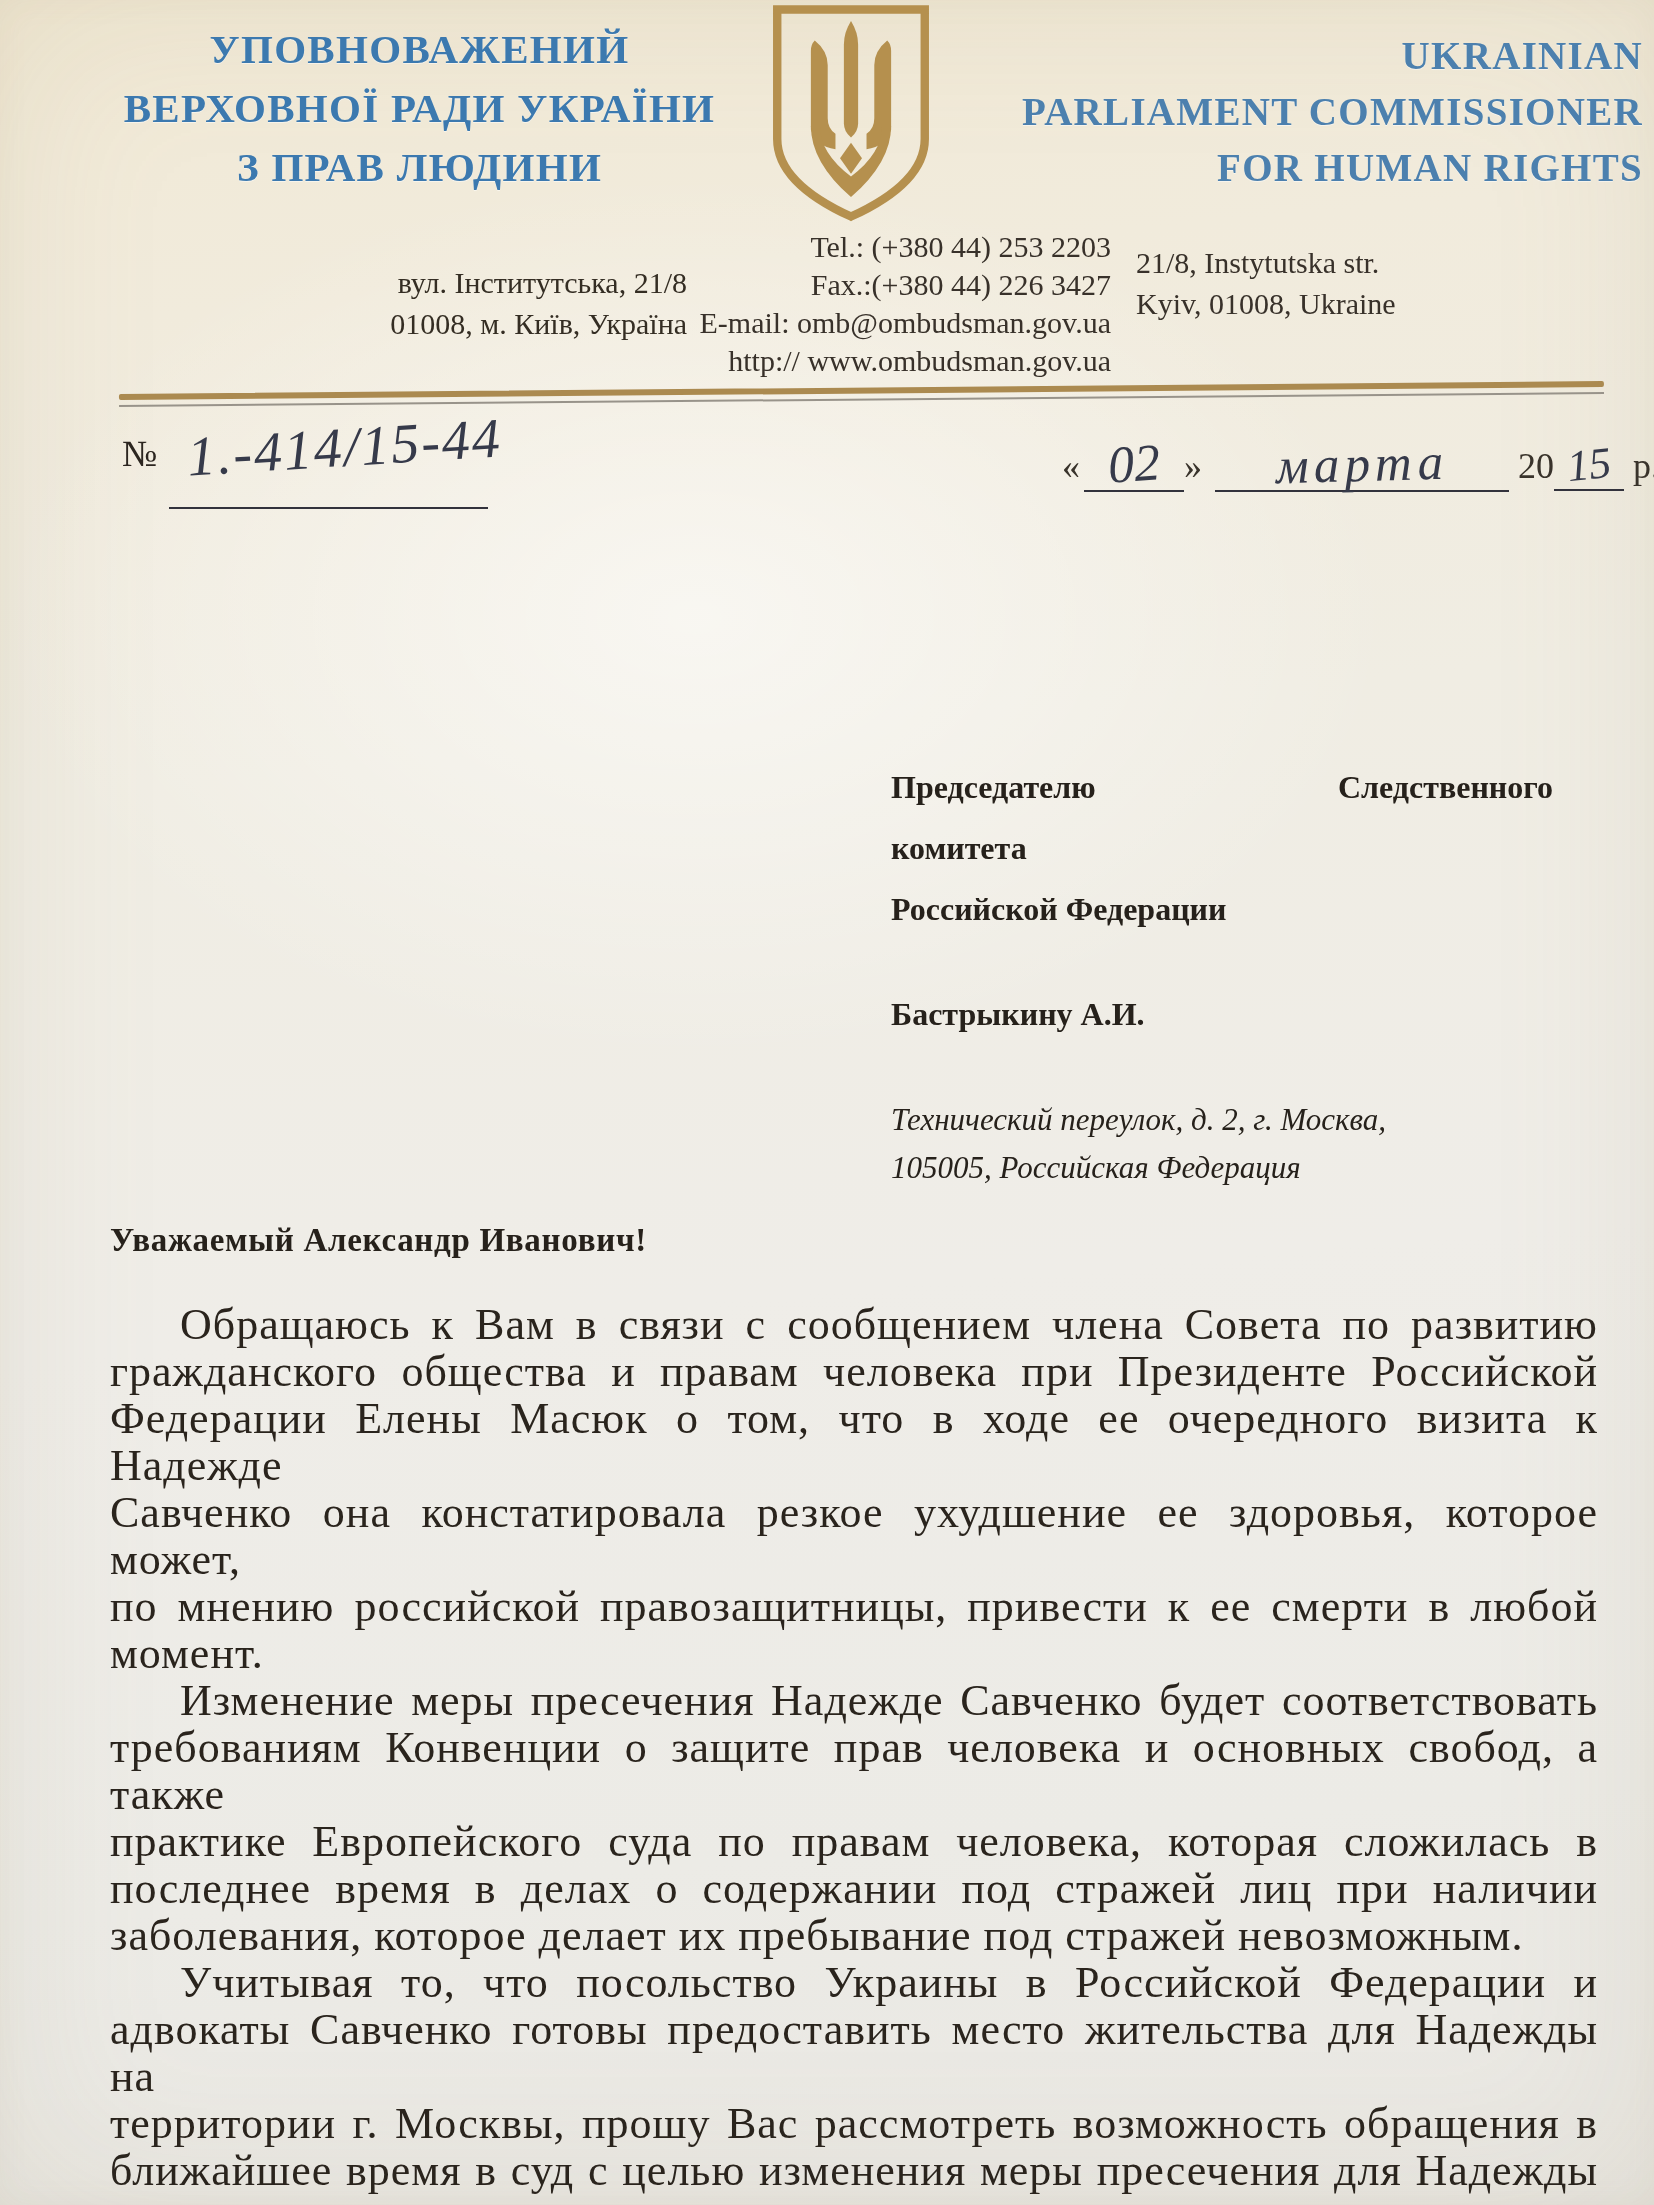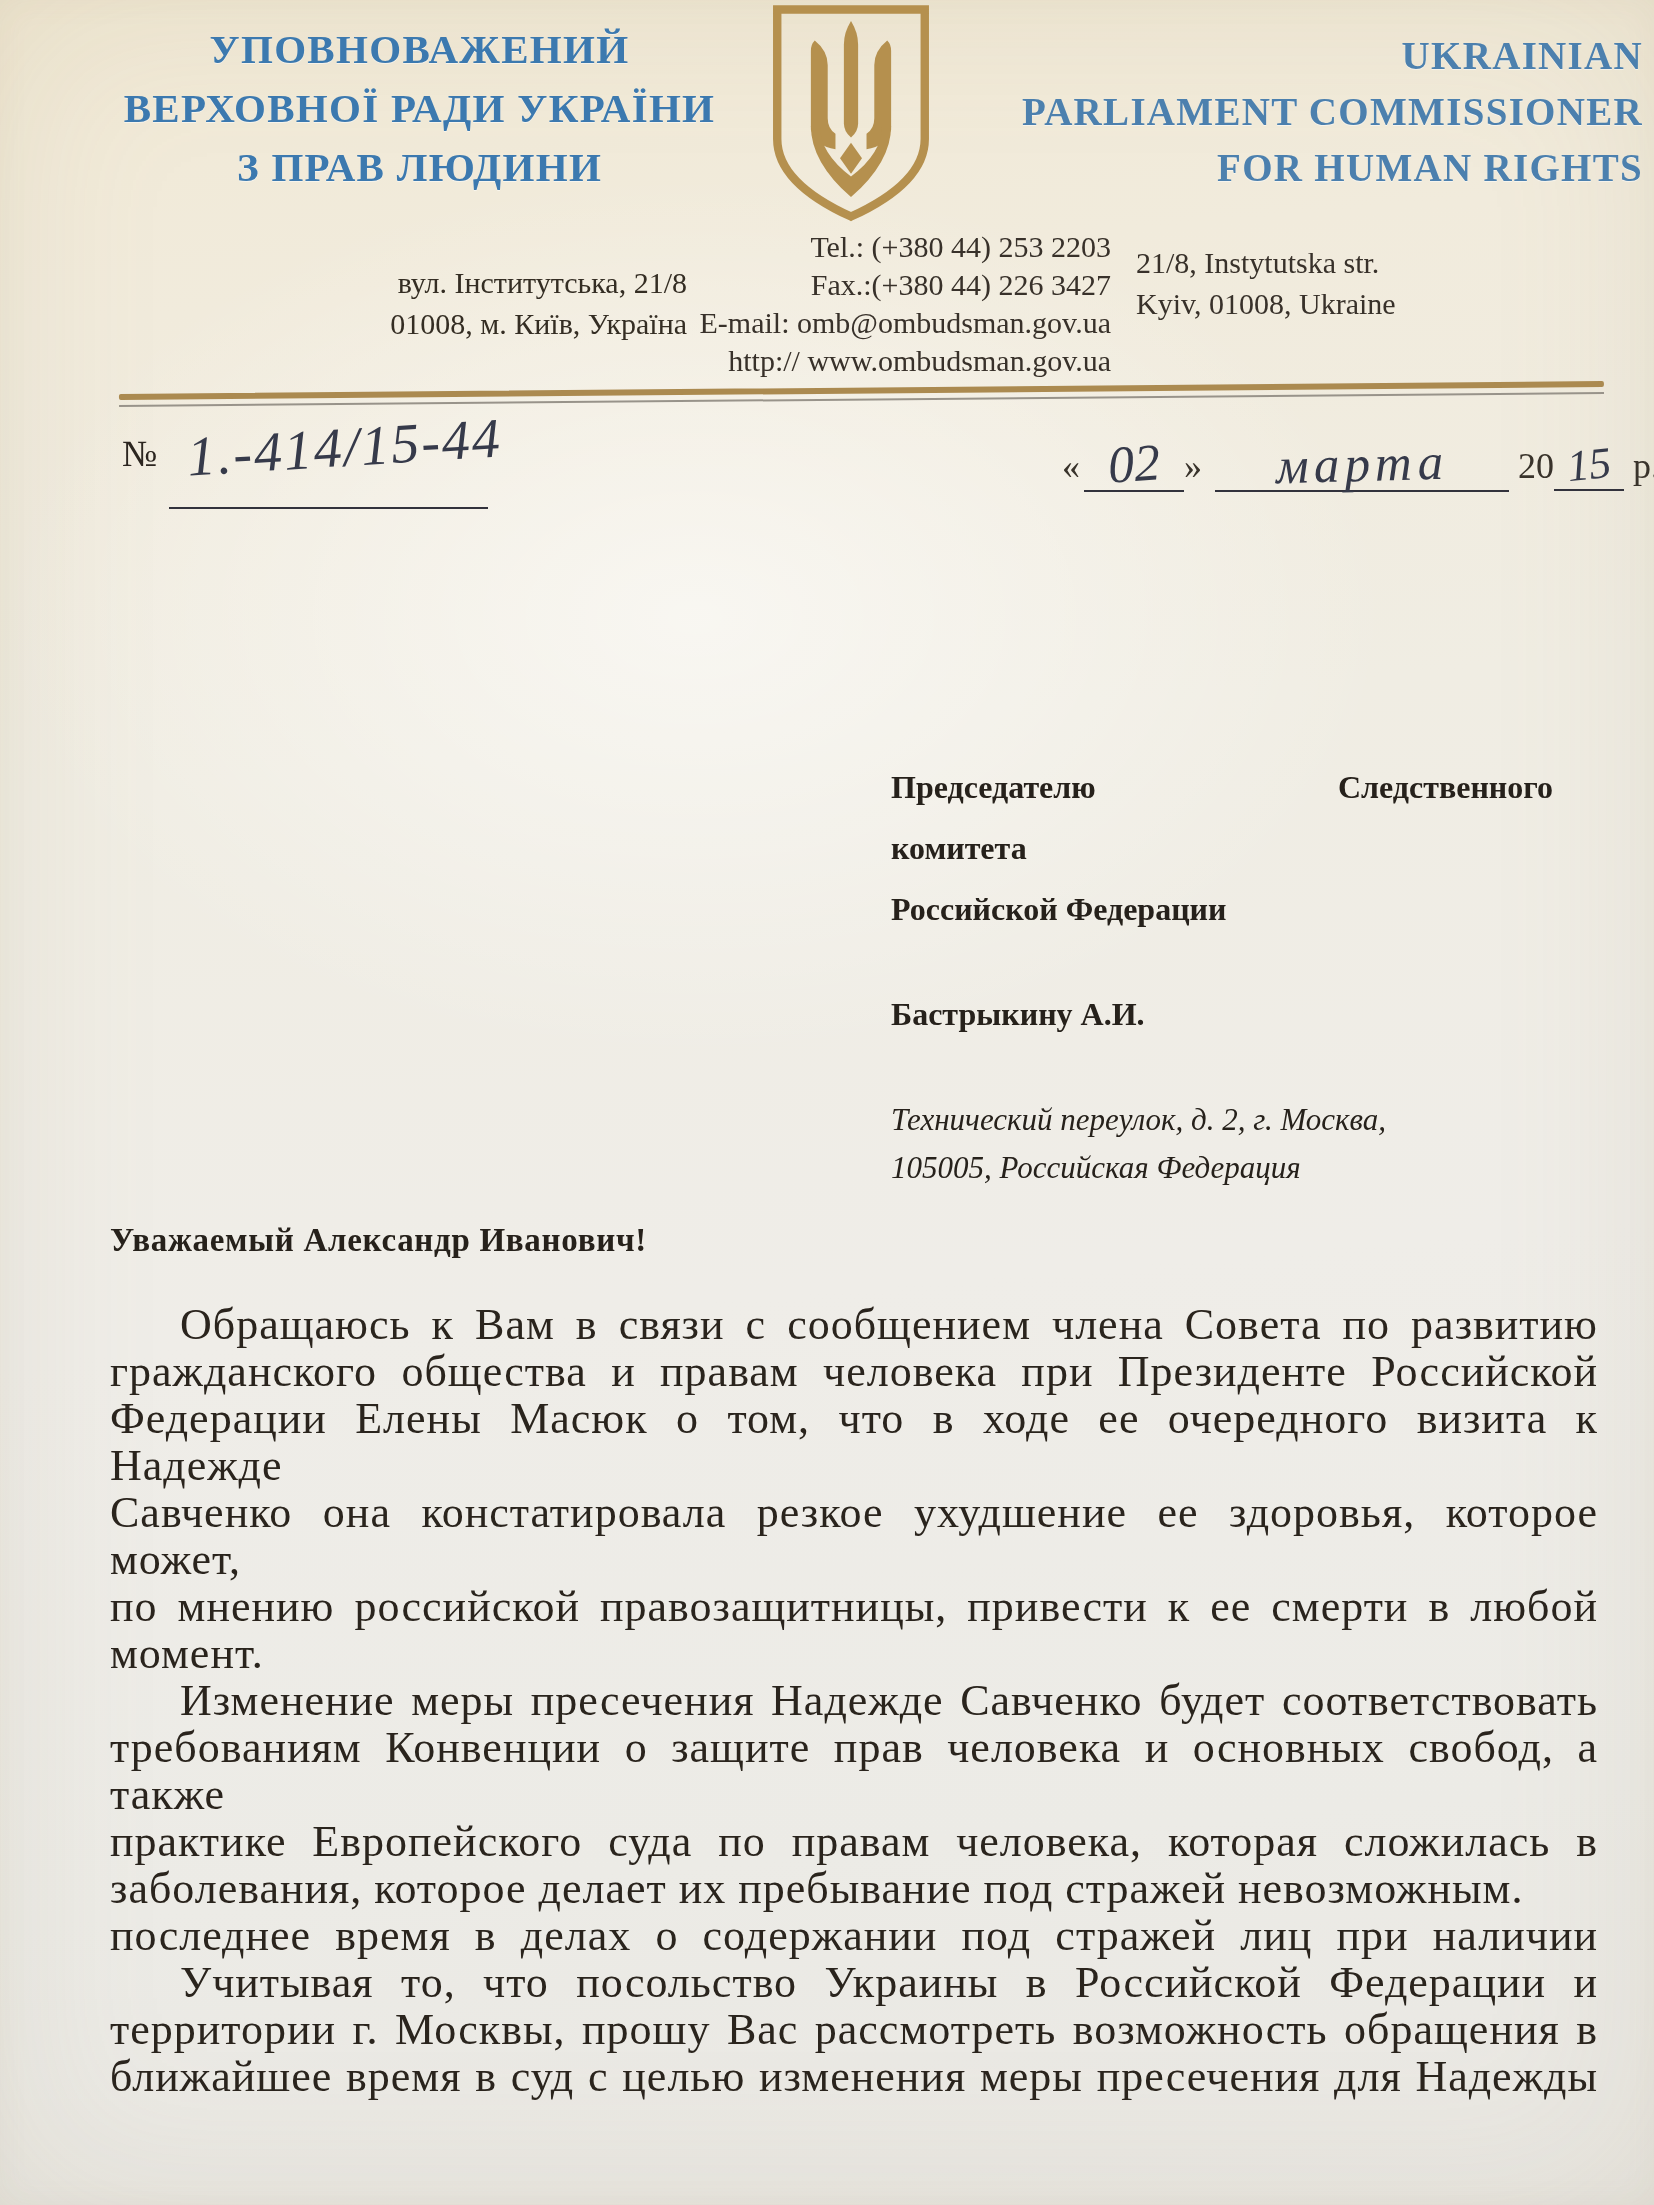--- a/index.html
+++ b/index.html
@@ -140,21 +140,22 @@
   <div class="abs body-text">
     <div class="line indent">Обращаюсь к Вам в связи с сообщением члена Совета по развитию</div>
     <div class="line">гражданского общества и правам человека при Президенте Российской</div>
     <div class="line">Федерации Елены Масюк о том, что в ходе ее очередного визита к Надежде</div>
     <div class="line">Савченко она констатировала резкое ухудшение ее здоровья, которое может,</div>
     <div class="line">по мнению российской правозащитницы, привести к ее смерти в любой</div>
     <div class="line end">момент.</div>
     <div class="line indent">Изменение меры пресечения Надежде Савченко будет соответствовать</div>
     <div class="line">требованиям Конвенции о защите прав человека и основных свобод, а также</div>
     <div class="line">практике Европейского суда по правам человека, которая сложилась в</div>
+    <div class="line">последнее время в делах о содержании под стражей лиц при наличии</div>
     <div class="line end">заболевания, которое делает их пребывание под стражей невозможным.</div>
-    <div class="line">последнее время в делах о содержании под стражей лиц при наличии</div>
     <div class="line indent">Учитывая то, что посольство Украины в Российской Федерации и</div>
+    <div class="line">адвокаты Савченко готовы предоставить место жительства для Надежды на</div>
     <div class="line">территории г. Москвы, прошу Вас рассмотреть возможность обращения в</div>
     <div class="line">ближайшее время в суд с целью изменения меры пресечения для Надежды</div>
   </div>
 
 </div>
 
 
 </body></html>

